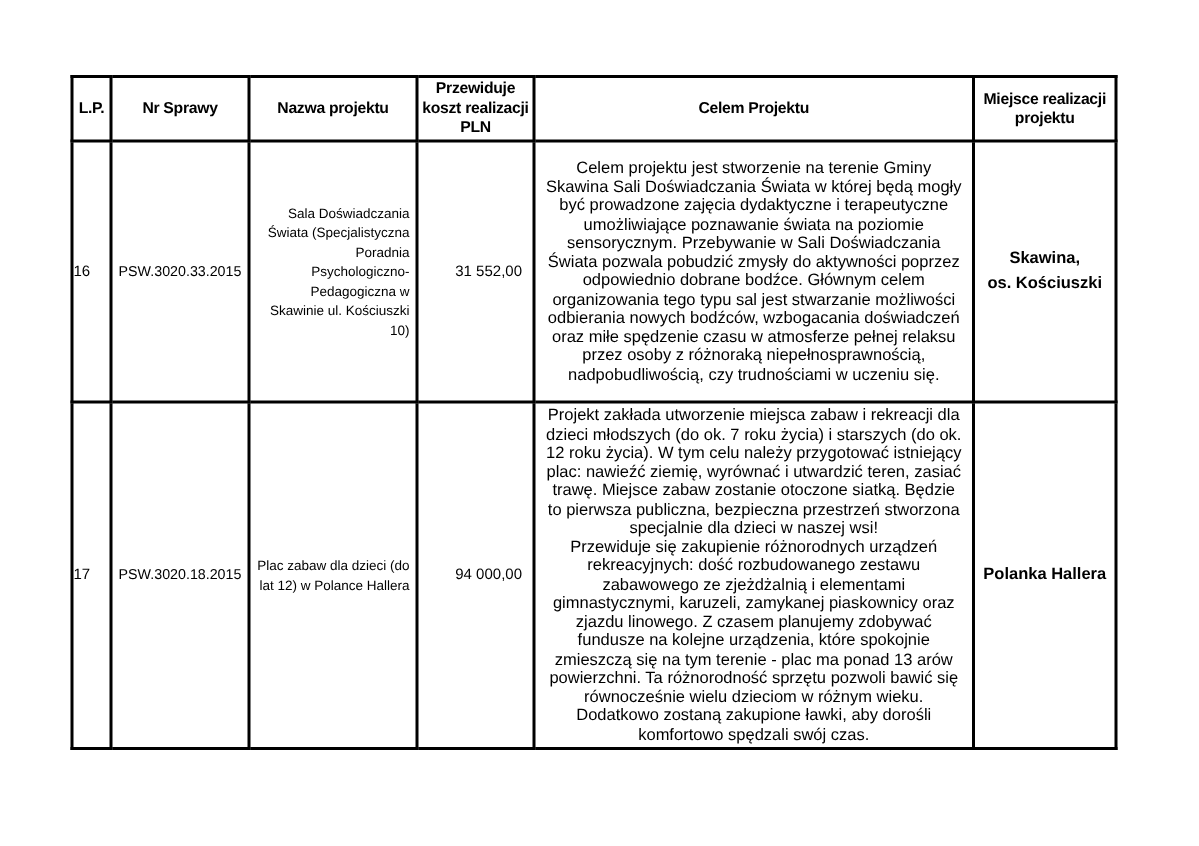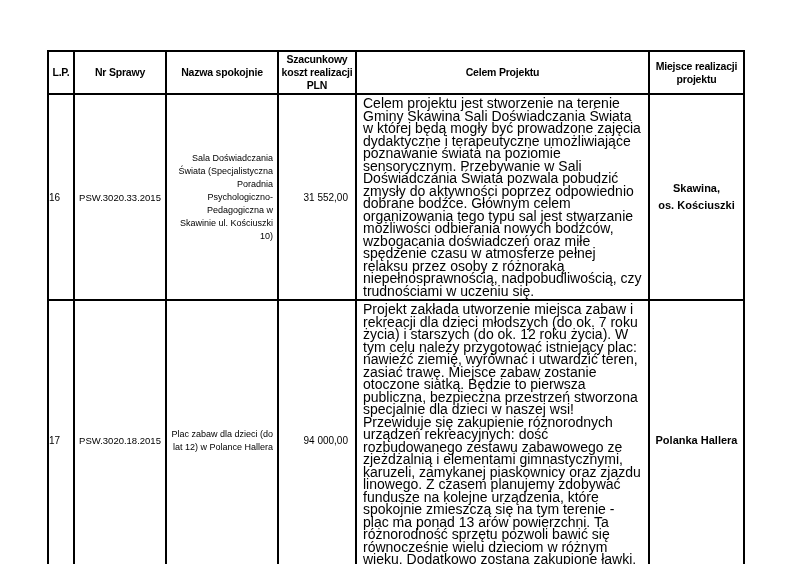--- a/index.html
+++ b/index.html
@@ -54,22 +54,23 @@
     line-height: 13px;
     text-align: right;
     padding: 1px 4px;
   }
   td.c-koszt {
     font-size: 10px;
     text-align: right;
     padding-right: 7px;
   }
   td.c-opis {
-    font-size: 14px;
+    font-size: 11px;
     line-height: 12.5px;
+    text-align: center;
     padding: 2px 6px;
     white-space: pre-line;
   }
   td.c-miejsce {
     font-size: 11px;
     font-weight: bold;
     line-height: 17px;
     text-align: center;
     padding: 1px 3px;
     white-space: pre-line;
@@ -85,22 +86,22 @@
       <col style="width:92px">
       <col style="width:112px">
       <col style="width:78px">
       <col style="width:293px">
       <col style="width:95px">
     </colgroup>
     <thead>
       <tr>
         <th>L.P.</th>
         <th>Nr Sprawy</th>
-        <th>Nazwa spokojnie</th>
-        <th>Szacunkowy koszt realizacji PLN</th>
+        <th>Nazwa projektu</th>
+        <th>Przewiduje koszt realizacji PLN</th>
         <th>Celem Projektu</th>
         <th>Miejsce realizacji projektu</th>
       </tr>
     </thead>
     <tbody>
       <tr class="row-a">
         <td class="c-lp">16</td>
         <td class="c-nr">PSW.3020.33.2015</td>
         <td class="c-nazwa">Sala Doświadczania Świata (Specjalistyczna Poradnia Psychologiczno-Pedagogiczna w Skawinie ul. Kościuszki 10)</td>
         <td class="c-koszt">31 552,00</td>

